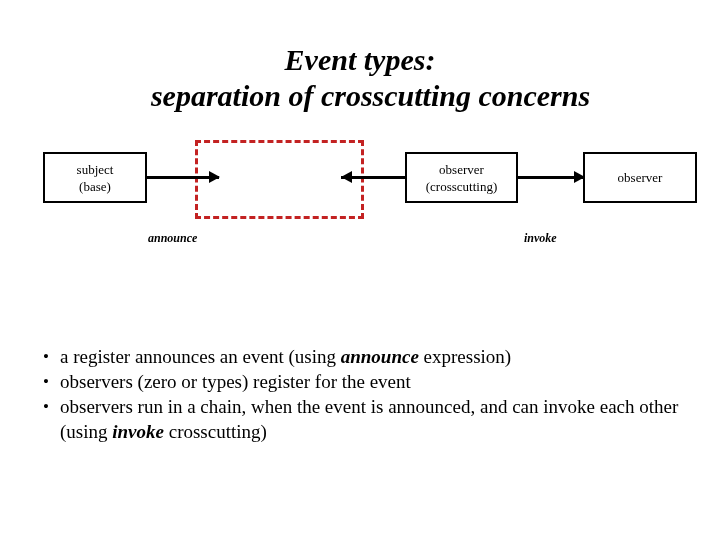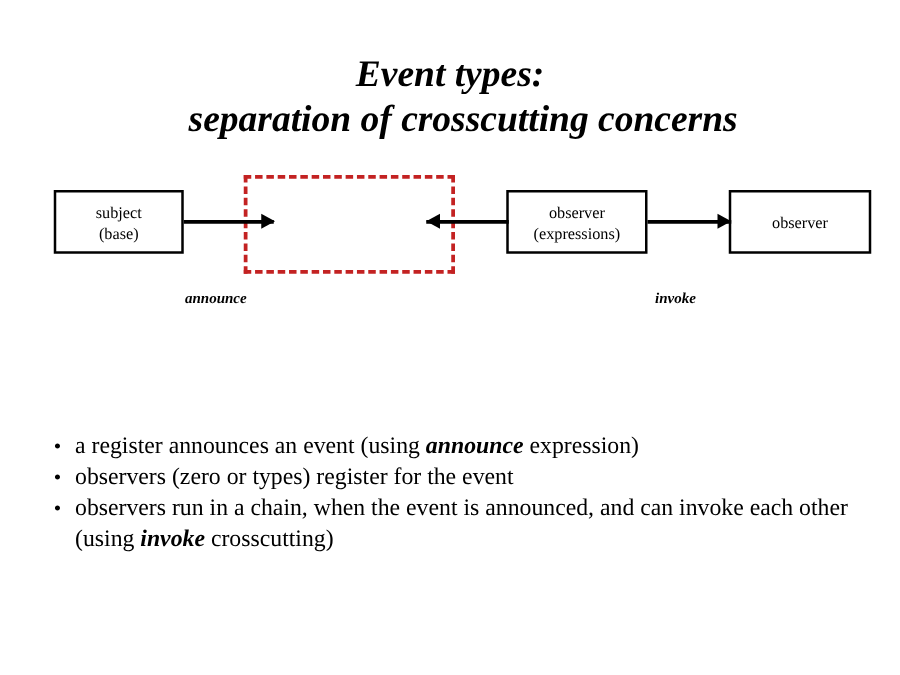--- a/index.html
+++ b/index.html
@@ -206,21 +206,21 @@
     <div class="node-box" id="box-subject">
       <span class="box-line">subject</span>
       <span class="box-line">(base)</span>
     </div>
 
     <div id="aspect-region"></div>
 
 
     <div class="node-box" id="box-observer-cc">
       <span class="box-line">observer</span>
-      <span class="box-line">(expressions)</span>
+      <span class="box-line">(crosscutting)</span>
     </div>
 
     <div class="node-box" id="box-observer">
       <span class="box-line">observer</span>
     </div>
 
     <div class="conn" id="conn-subject-event"></div>
     <div class="arrowhead right" id="arrow-to-event"></div>
 
     <div class="conn" id="conn-observer-event"></div>

